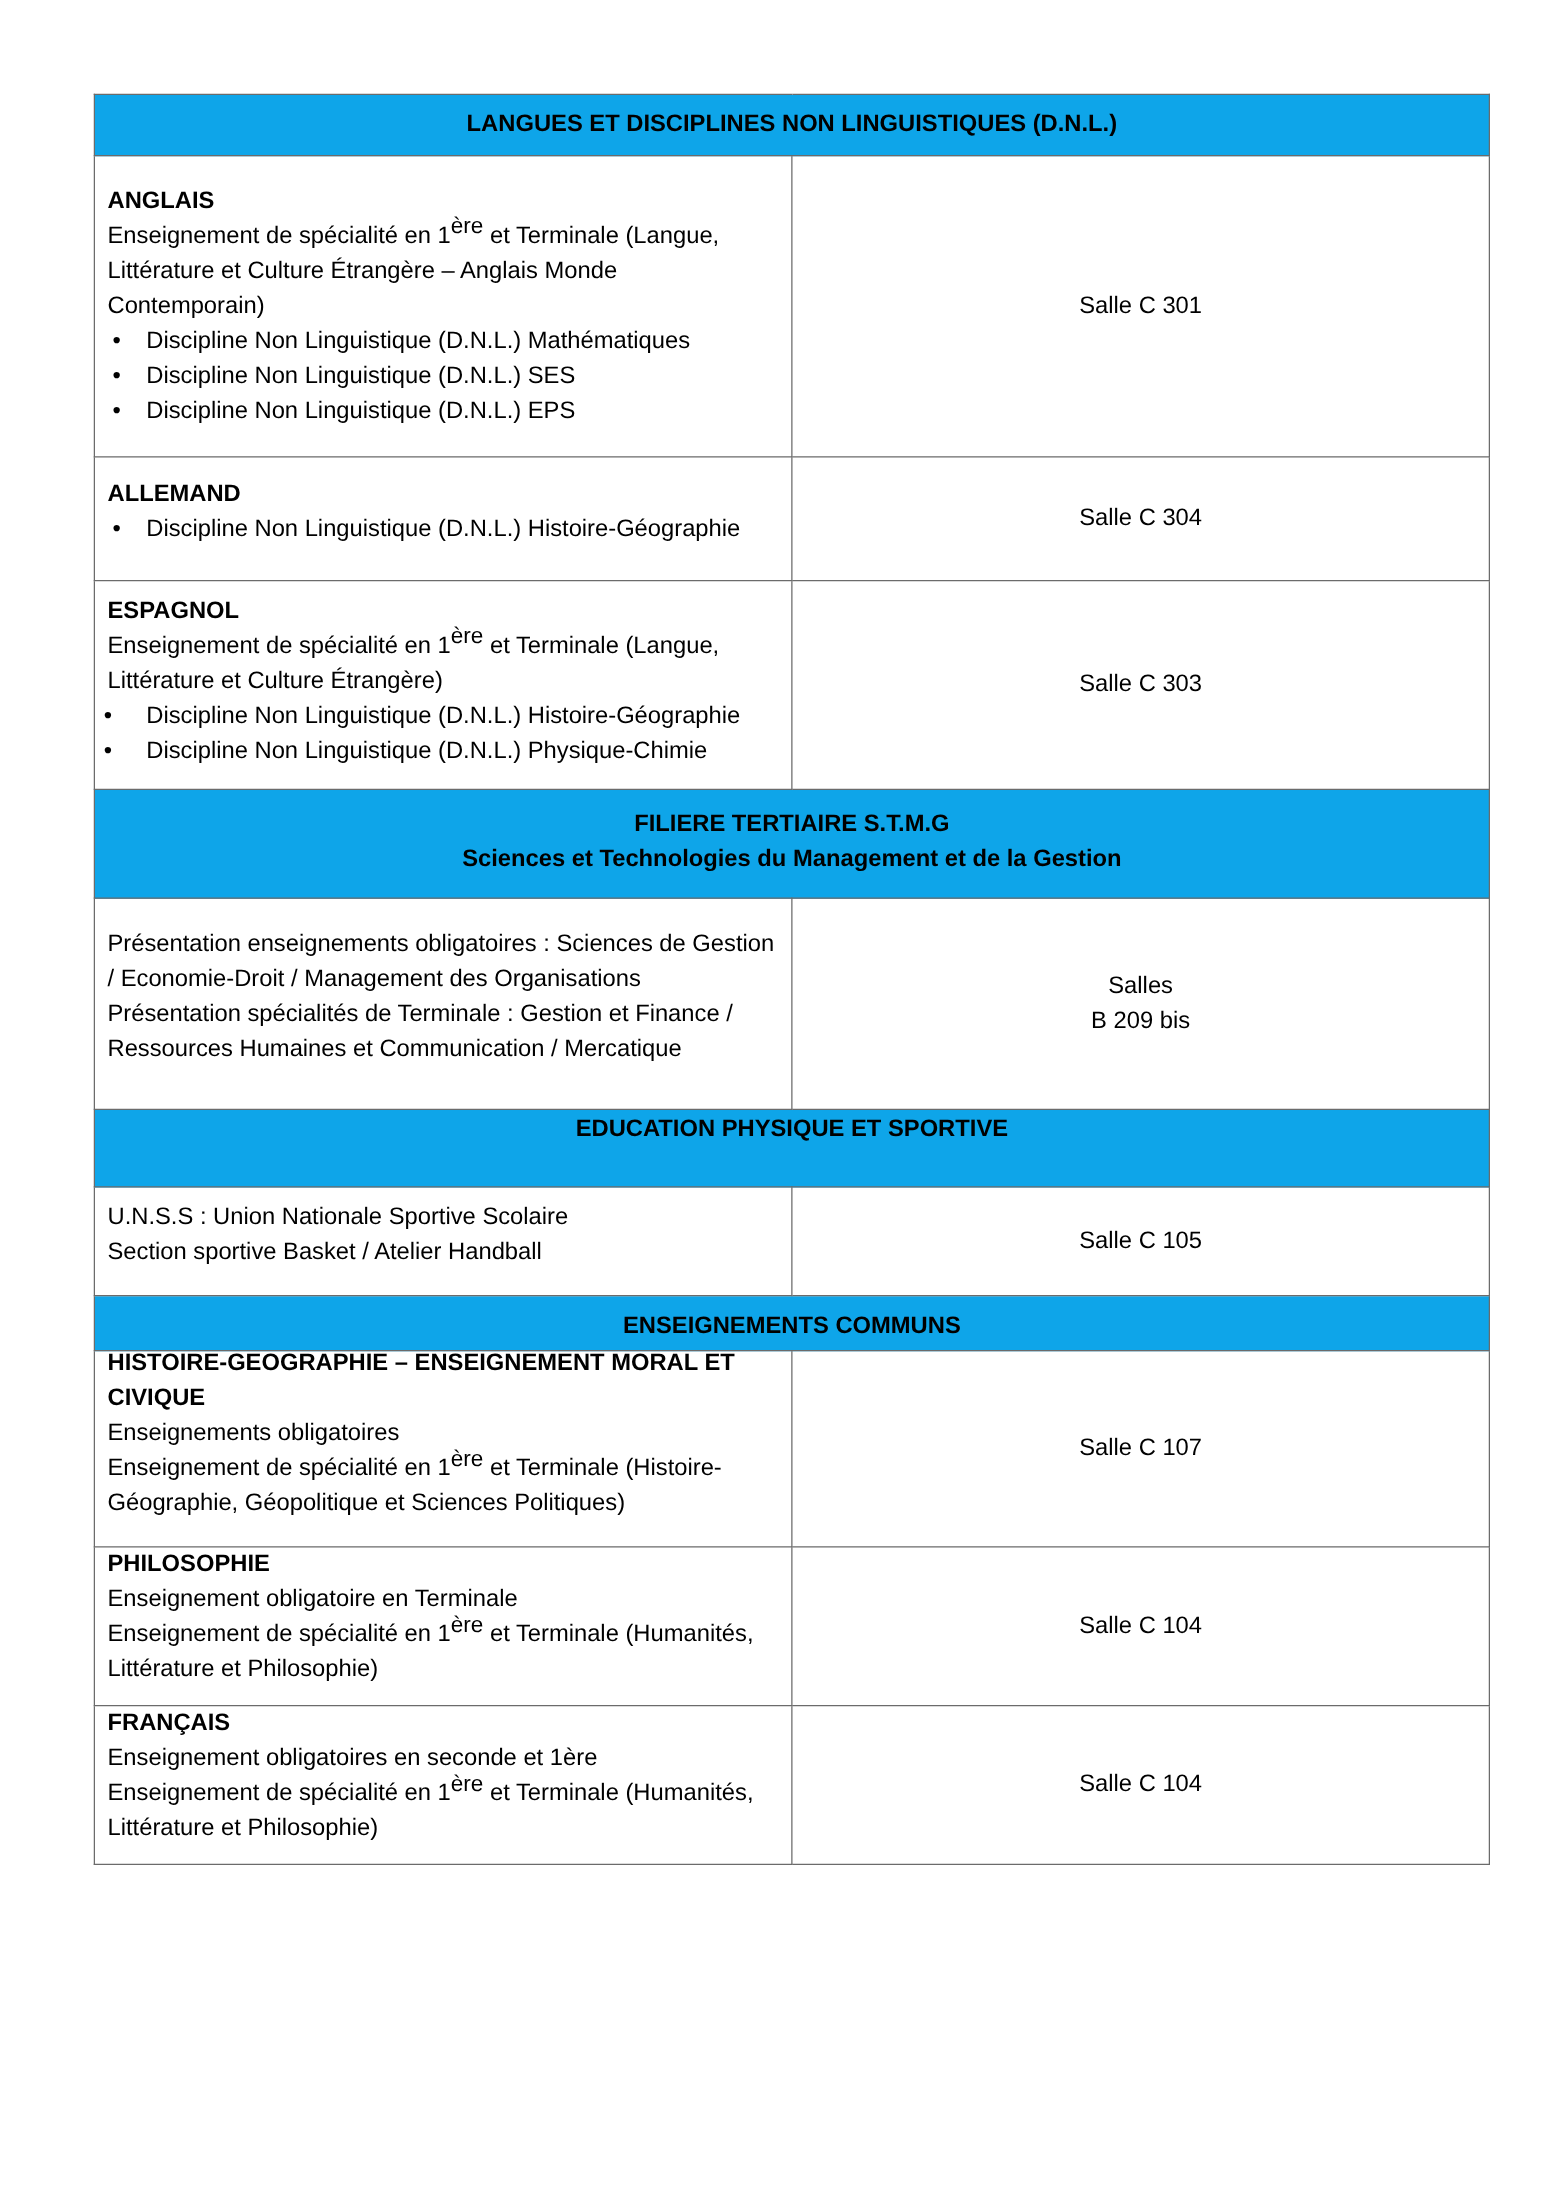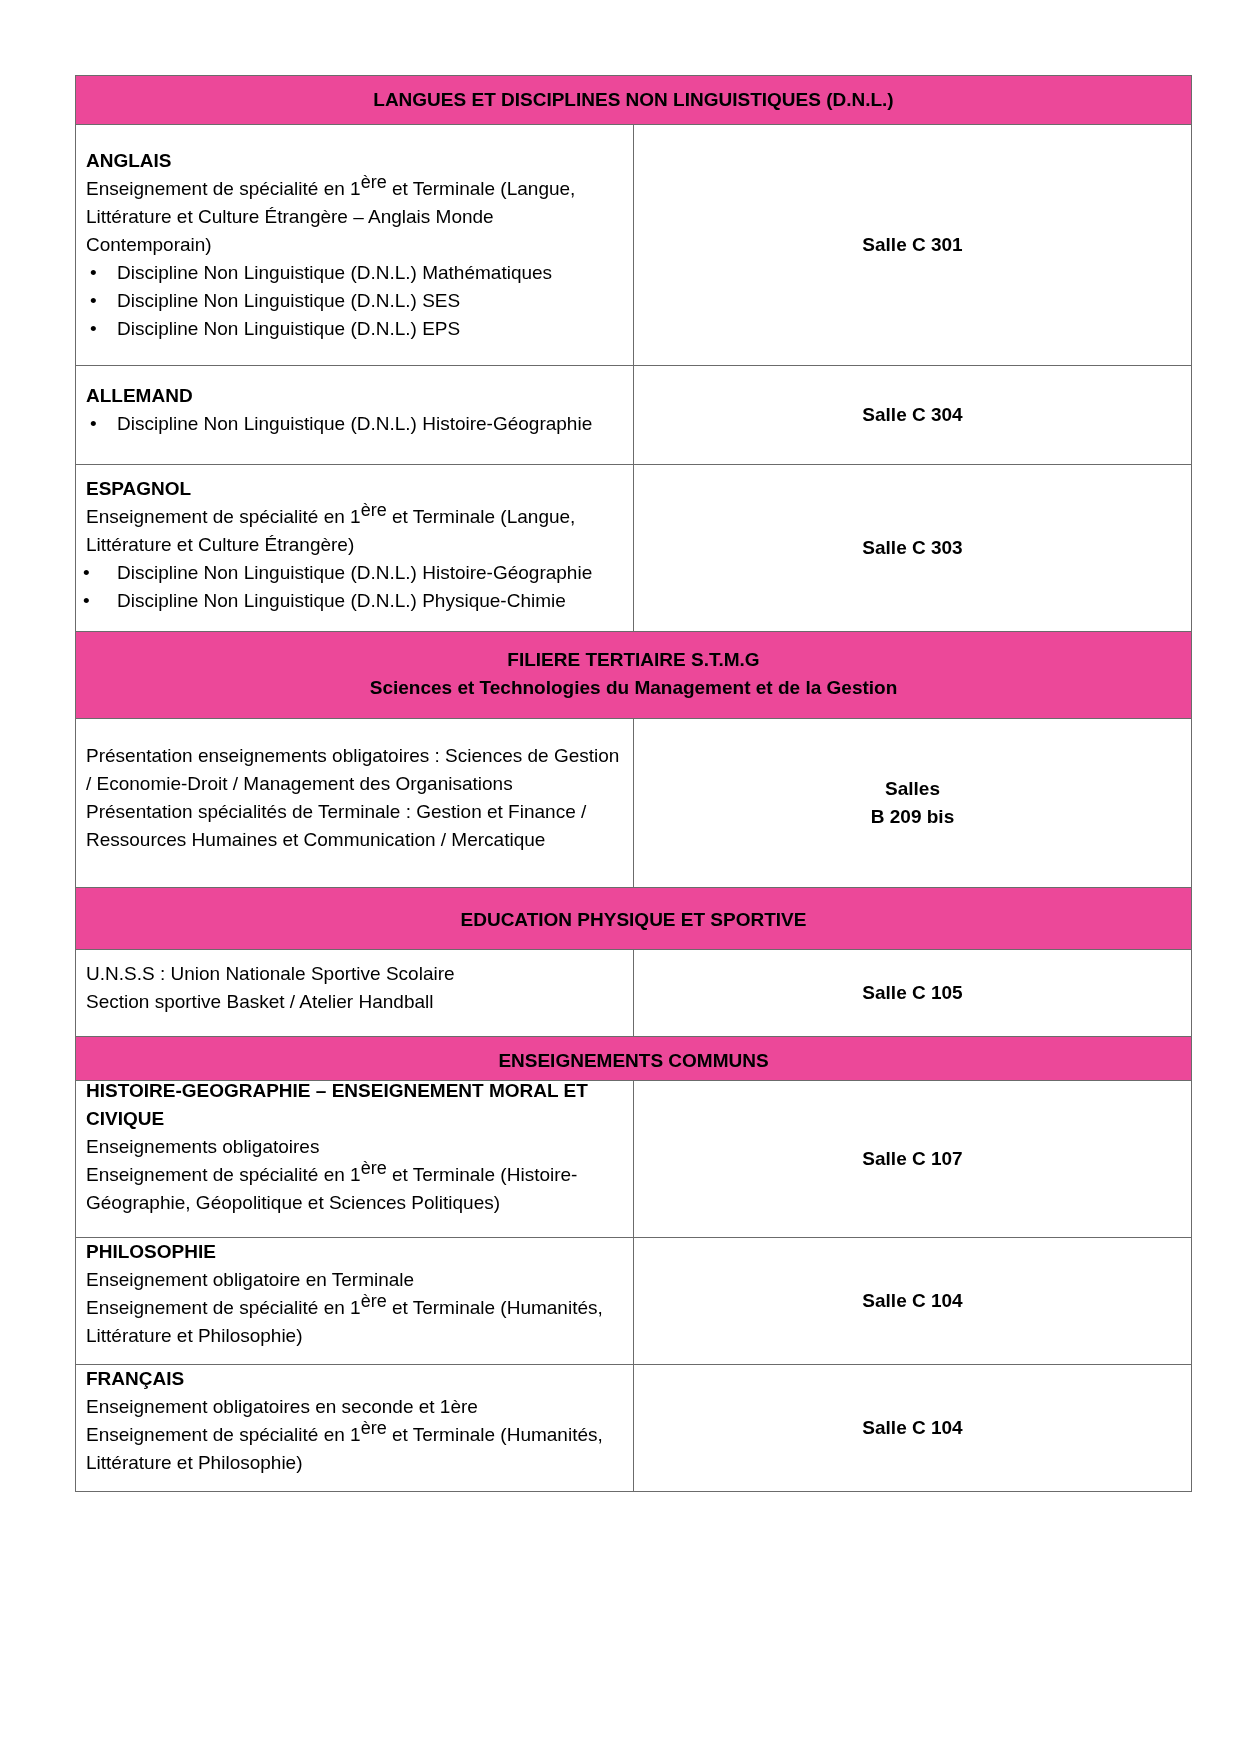--- a/index.html
+++ b/index.html
@@ -1,21 +1,21 @@
 <!DOCTYPE html>
 <html><head>
 <meta charset="utf-8">
 <style>
   html, body { margin:0; padding:0; background:#ffffff; }
   body { width:1241px; height:1755px; position:relative; font-family:"Liberation Sans", sans-serif; color:#000; }
   table.main { position:absolute; left:75px; top:75px; width:1117px; border-collapse:collapse; table-layout:fixed; font-size:19px; line-height:28px; }
   table.main td { border:1.5px solid #6b6b6b; vertical-align:middle; padding:0 10px; }
   td.col-left { width:845px; }
-  td.col-right { text-align:center;font-weight:bold; }
-  tr.section td { background:#ec4899; text-align:center; font-weight:bold; }
+  td.col-right { text-align:center; }
+  tr.section td { background:#0ea5e9; text-align:center; font-weight:bold; }
   .center-bold { font-weight:bold; }
   .bold { font-weight:normal; }
   ul.dnl { margin:0; padding:0 0 0 31px; list-style:none; }
   ul.dnl li { position:relative; }
   ul.dnl li .bullet { position:absolute; left:-27px; top:0; }
   sup { font-size:18px; line-height:0; }
 </style>
 </head>
 <body>
 
@@ -73,21 +73,21 @@
       <div style="margin-top:-10px">Présentation enseignements obligatoires : Sciences de Gestion / Economie-Droit / Management des Organisations</div>
       <div>Présentation spécialités de Terminale : Gestion et Finance / Ressources Humaines et Communication / Mercatique</div>
     </td>
     <td class="col-right">
       <div>Salles</div>
       <div>B 209 bis</div>
     </td>
   </tr>
 
   <tr class="section" style="height:62px">
-    <td colspan="2" style="vertical-align:top; padding-top:18px;">
+    <td colspan="2" style="vertical-align:top; padding-top:2px;">
       <div>EDUCATION PHYSIQUE ET SPORTIVE</div>
     </td>
   </tr>
 
   <tr style="height:87px">
     <td class="col-left">
       <div class="bold" style="margin-top:-10px">U.N.S.S : Union Nationale Sportive Scolaire</div>
       <div class="bold">Section sportive Basket / Atelier Handball</div>
     </td>
     <td class="col-right">Salle C 105</td>

